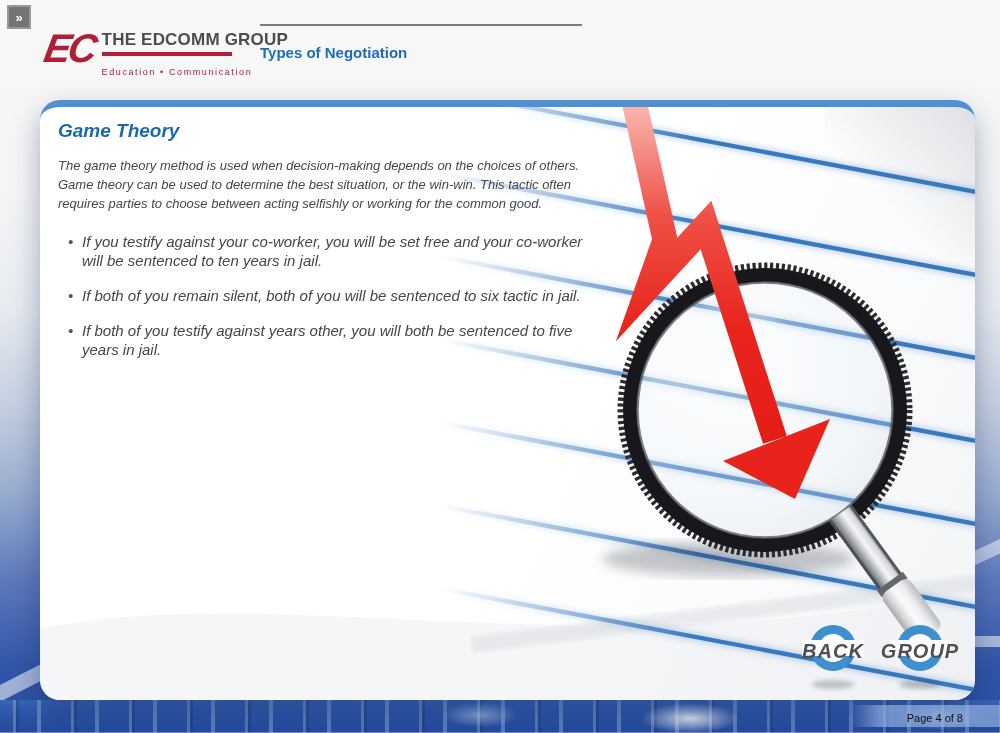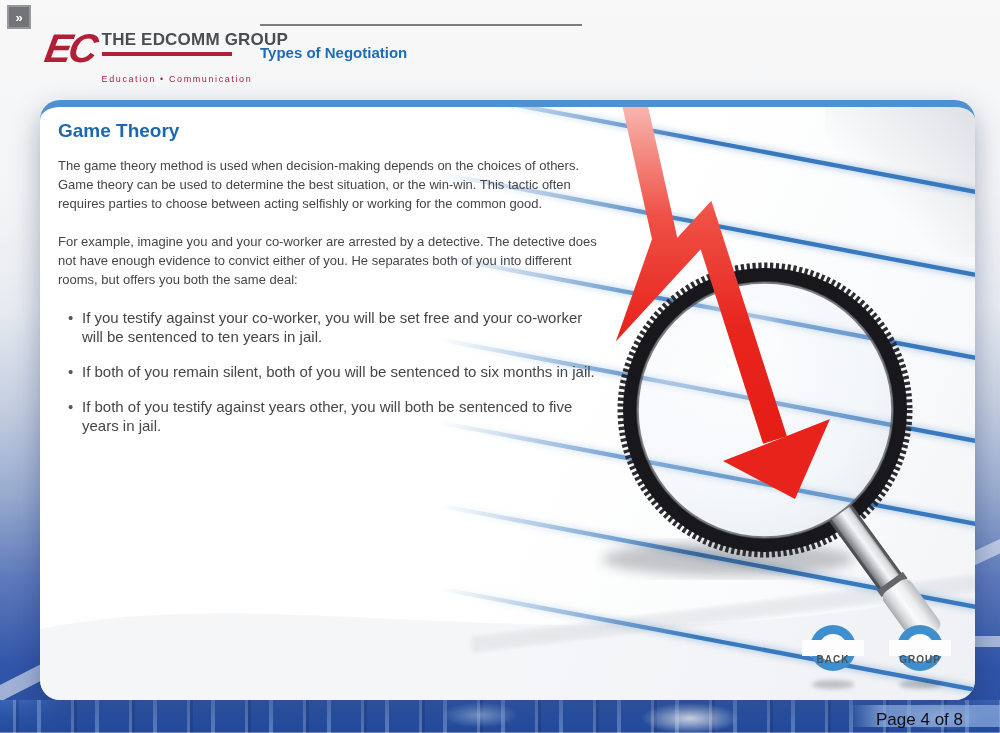--- a/index.html
+++ b/index.html
@@ -37,32 +37,32 @@
   }
   
   .logo{position:absolute;left:44px;top:26px;z-index:2;display:flex;}
   .ec-mark{
     font-size:40px;line-height:40px;font-weight:900;font-style:italic;
     color:#b01f36;transform:skewX(-10deg);letter-spacing:-3px;margin-top:2px;
   }
   .logo-text{margin-left:8px;margin-top:4px;}
   .company{font-size:17px;font-weight:bold;color:#4b4d51;letter-spacing:.2px;white-space:nowrap;}
   .logo-bar{width:130px;height:4px;background:#b01f36;margin-top:2px;}
-  .tagline{font-size:9px;color:#b02038;letter-spacing:1.6px;margin-top:18px;white-space:nowrap;}
+  .tagline{font-size:9px;color:#b02038;letter-spacing:1.6px;margin-top:11px;white-space:nowrap;}
   .title-block{position:absolute;left:260px;top:20px;z-index:2;}
   .course-title{font-size:18px;font-weight:bold;color:#56575a;}
   .title-rule{width:322px;height:2px;background:#7b7c7f;margin-top:4px;}
   .lesson-title{font-size:15px;font-weight:bold;color:#1e6cb5;margin-top:18px;}
   
   .card{
     position:absolute;left:40px;top:100px;width:935px;height:600px;z-index:2;
     background:linear-gradient(115deg,#ffffff 55%,#fafbfc 78%,#f1f3f5 100%);
     border-top:7px solid #4f90d1;border-radius:20px;
     box-shadow:0 12px 28px rgba(15,35,85,.35);
-    box-sizing:border-box;overflow:hidden;
+    box-sizing:border-box;overflow:hidden;font-style:italic;
   }
   .card::after{
     content:'';position:absolute;right:0;top:0;width:150px;height:150px;
     background:linear-gradient(225deg,rgba(188,192,199,.45),rgba(188,192,199,0) 62%);
     border-top-right-radius:16px;pointer-events:none;
   }
   .illustration{position:absolute;left:0;top:0;z-index:1;pointer-events:none;}
   .text-col{position:absolute;left:18px;top:13px;width:549px;z-index:2;}
   .content-heading{font-size:19px;font-weight:bold;color:#1a69b0;margin:0 0 14px 0;}
   .para{font-size:13px;line-height:19px;color:#454649;margin:0 0 19px 0;}
@@ -72,35 +72,35 @@
   .bullet{width:14px;margin-left:10px;flex:none;color:#55565a;}
   .bullet-text{flex:1;}
   
   .nav-btn{position:absolute;width:46px;height:46px;z-index:4;cursor:pointer;}
   .nav-back{left:770px;top:518px;}
   .nav-next{left:857px;top:518px;}
   .ring{position:absolute;left:0;top:0;width:46px;height:46px;border-radius:50%;background:#3f8ecd;}
   .ring::after{content:'';position:absolute;left:9px;top:9px;width:28px;height:28px;border-radius:50%;background:#fdfdfe;}
   .ring-band{position:absolute;left:-8px;top:15px;width:62px;height:16px;background:#fdfdfe;}
   .nav-label{
-    position:absolute;left:50%;top:29px;transform:translateX(-50%);
-    font-size:10px;font-weight:bold;color:#4f5054;letter-spacing:1px;white-space:nowrap;
+    position:absolute;left:50%;top:15px;transform:translateX(-50%);
+    font-size:20px;font-weight:bold;color:#4f5054;letter-spacing:1px;white-space:nowrap;
   }
   .btn-shadow{
     position:absolute;left:2px;top:55px;width:42px;height:9px;border-radius:50%;
     background:rgba(60,65,75,.28);filter:blur(2px);
   }
   
   .page-strip{
     position:absolute;right:0;bottom:6px;width:150px;height:22px;z-index:3;
     background:linear-gradient(90deg,rgba(150,180,228,0),rgba(150,180,228,.65) 20%,rgba(150,180,228,.65));
   }
   .page-indicator{
-    position:absolute;right:37px;bottom:3px;z-index:4;
-    font-size:17px;color:#0e0e10;white-space:nowrap;
+    position:absolute;right:37px;bottom:9px;z-index:4;
+    font-size:11px;color:#0e0e10;white-space:nowrap;
   }
 </style>
 </head>
 <body>
 
 <div class="stage">
 
   <div class="bg-streak s1"></div>
   <div class="bg-streak s2"></div>
   <div class="bg-streak s3"></div>
@@ -219,29 +219,28 @@
         <rect x="-6" y="-14" width="88" height="3" fill="#3f4246" opacity="0.7"></rect>
         <rect x="-6" y="11" width="88" height="3" fill="#3f4246" opacity="0.7"></rect>
         <rect x="78" y="-16" width="8" height="32" fill="#63666a"></rect>
         <rect x="84" y="-17" width="62" height="34" rx="8" fill="url(#capGrad)"></rect>
       </g>
     </svg>
 
     <div class="text-col">
       <h2 class="content-heading">Game Theory</h2>
       <p class="para">The game theory method is used when decision-making depends on the choices of others. Game theory can be used to determine the best situation, or the win-win. This tactic often requires parties to choose between acting selfishly or working for the common good.</p>
-      <p class="para">For example, imagine you and your co-worker are arrested by a detective. The detective does not have enough evidence to convict either of you. He separates both of you into different rooms, but offers you both the same deal:</p>
       <div class="bullet-list">
         <div class="bullet-item">
           <span class="bullet">•</span>
           <span class="bullet-text">If you testify against your co-worker, you will be set free and your co-worker will be sentenced to ten years in jail.</span>
         </div>
         <div class="bullet-item">
           <span class="bullet">•</span>
-          <span class="bullet-text">If both of you remain silent, both of you will be sentenced to six months in jail.</span>
+          <span class="bullet-text">If both of you remain silent, both of you will be sentenced to six tactic in jail.</span>
         </div>
         <div class="bullet-item">
           <span class="bullet">•</span>
           <span class="bullet-text">If both of you testify against years other, you will both be sentenced to five years in jail.</span>
         </div>
       </div>
     </div>
 
     <div class="nav-btn nav-back">
       <span class="ring"></span>

